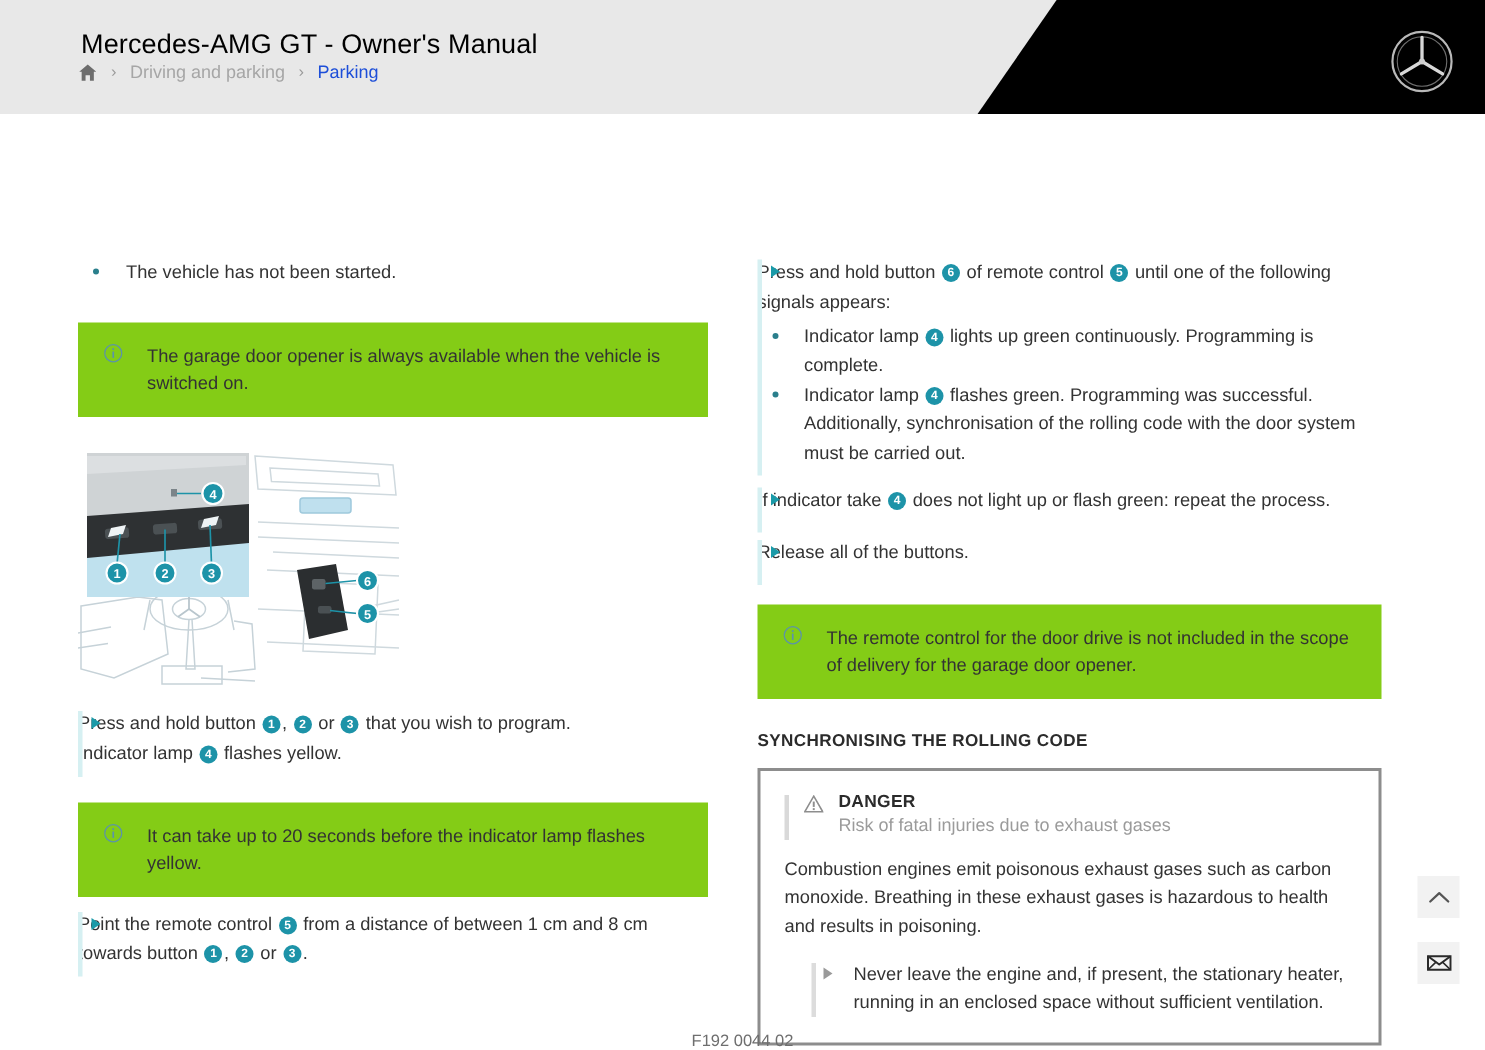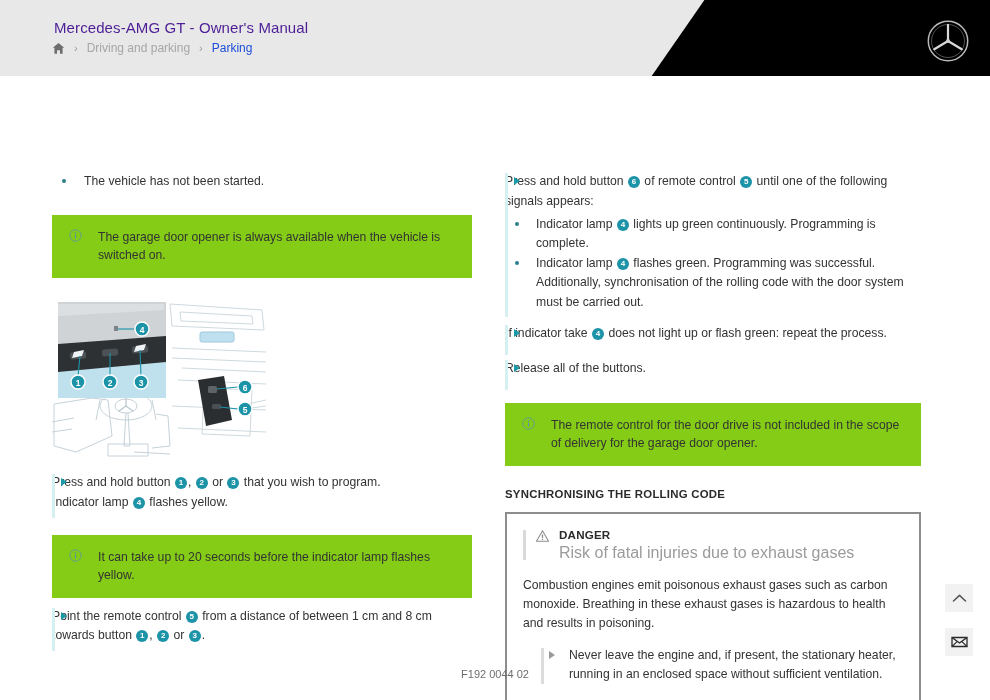--- a/index.html
+++ b/index.html
@@ -24,22 +24,22 @@
     clip-path: polygon(16% 0, 100% 0, 100% 100%, 0.5% 100%);
   }
   .mb-star {
     position: absolute;
     top: 19px; right: 20px;
     width: 44px; height: 44px;
   }
   .brand-title {
     position: absolute;
     left: 54px; top: 19px;
-    font-size: 15px;
-    color: #4c1d95;
+    font-size: 18px;
+    color: #000000;
     letter-spacing: .1px;
   }
   .breadcrumb {
     position: absolute;
     left: 52px; top: 41px;
     display: flex; align-items: center; gap: 9px;
     font-size: 12px;
   }
   .home-icon { display:block; width: 13px; height: 13px; }
   .crumb-sep { color: #9a9a9a; font-size: 11px; line-height: 1; }
@@ -164,21 +164,21 @@
   .danger-tri-icon {
     position: absolute; left: 13px; top: 2px;
     width: 13px; height: 12px;
   }
   .danger-title {
     font-size: 11.6px; font-weight: bold; color: #2b2b2b;
     letter-spacing: .2px;
     line-height: 1.25;
   }
   .danger-sub {
-    font-size: 16px; color: #9b9b9b; line-height: 1.4;
+    font-size: 12px; color: #9b9b9b; line-height: 1.4;
   }
   .danger-body {
     font-size: 12.2px; color: #333; line-height: 1.55;
     margin-bottom: 13px;
   }
   .danger-act {
     position: relative;
     padding-left: 46px;
     font-size: 12.2px; color: #333; line-height: 1.6;
   }
@@ -211,21 +211,21 @@
     background: #f2f2f2;
     display: flex; align-items: center; justify-content: center;
     cursor: pointer;
   }
   .fab-up   { top: 508px; }
   .fab-chat { top: 552px; }
 
   
   .footer-code {
     position: absolute;
-    left: 0; right: 0; bottom: 20px;
+    left: 0; right: 0; bottom: 0;
     text-align: center;
     font-size: 11px;
     color: #6e6e6e;
   }
 </style>
 </head>
 <body>
 
 <div class="header">
 

